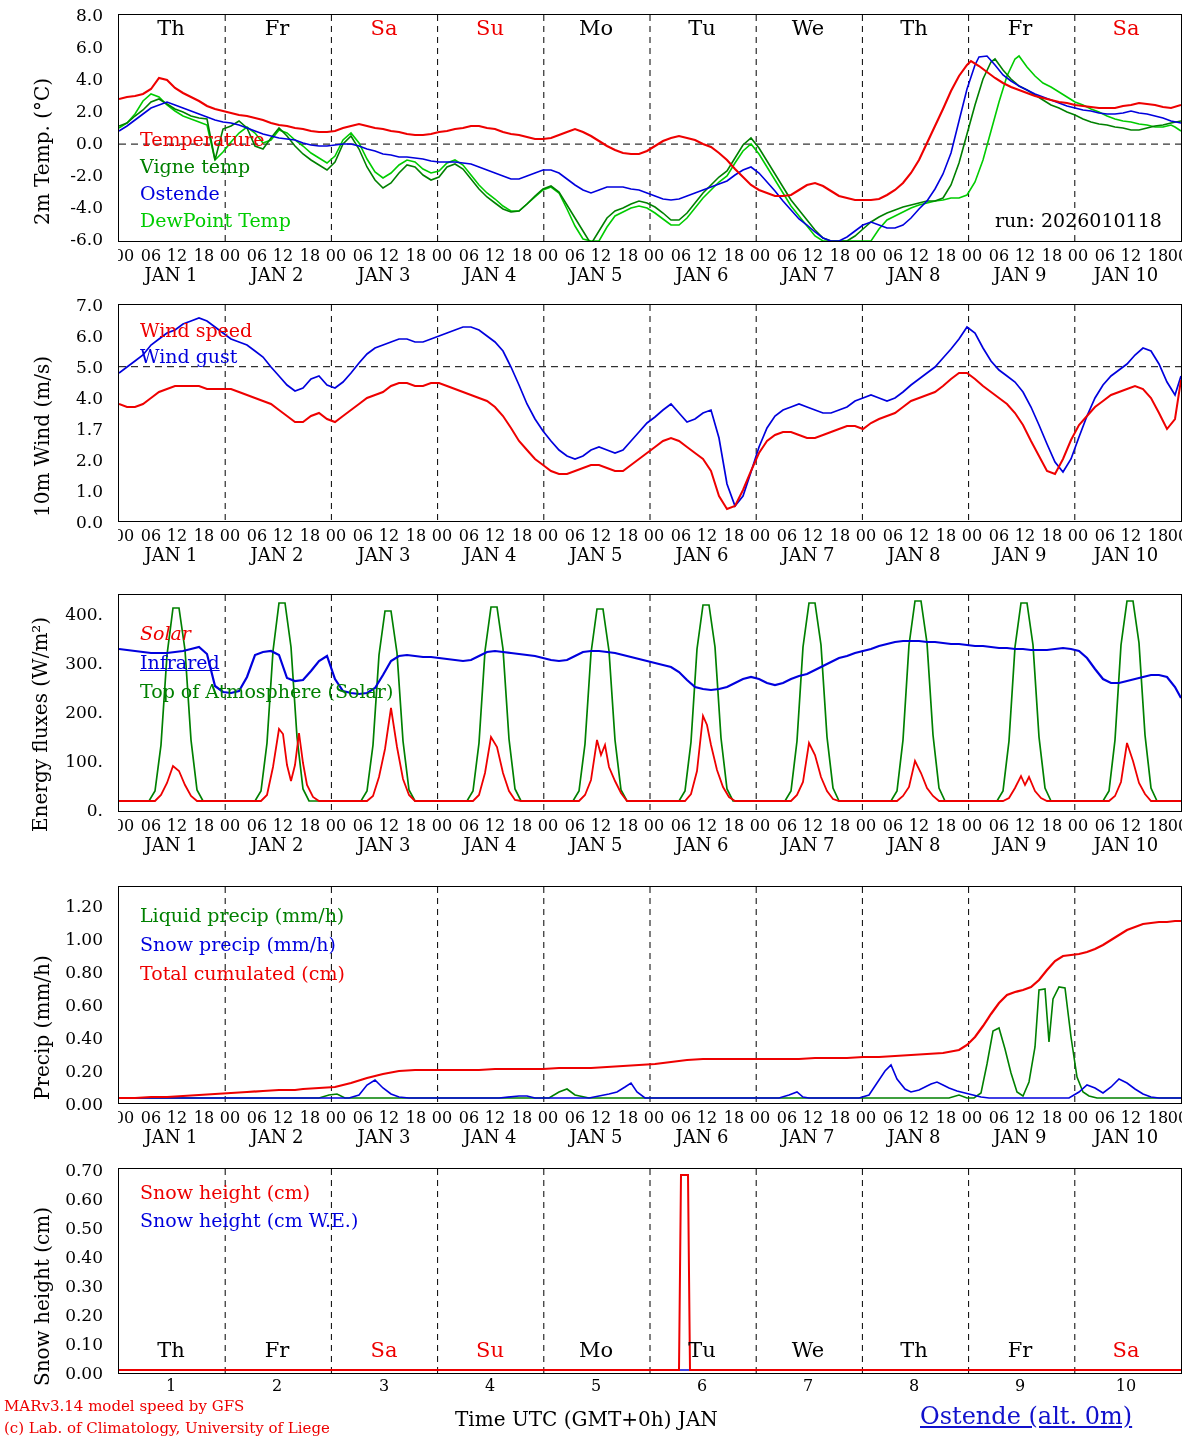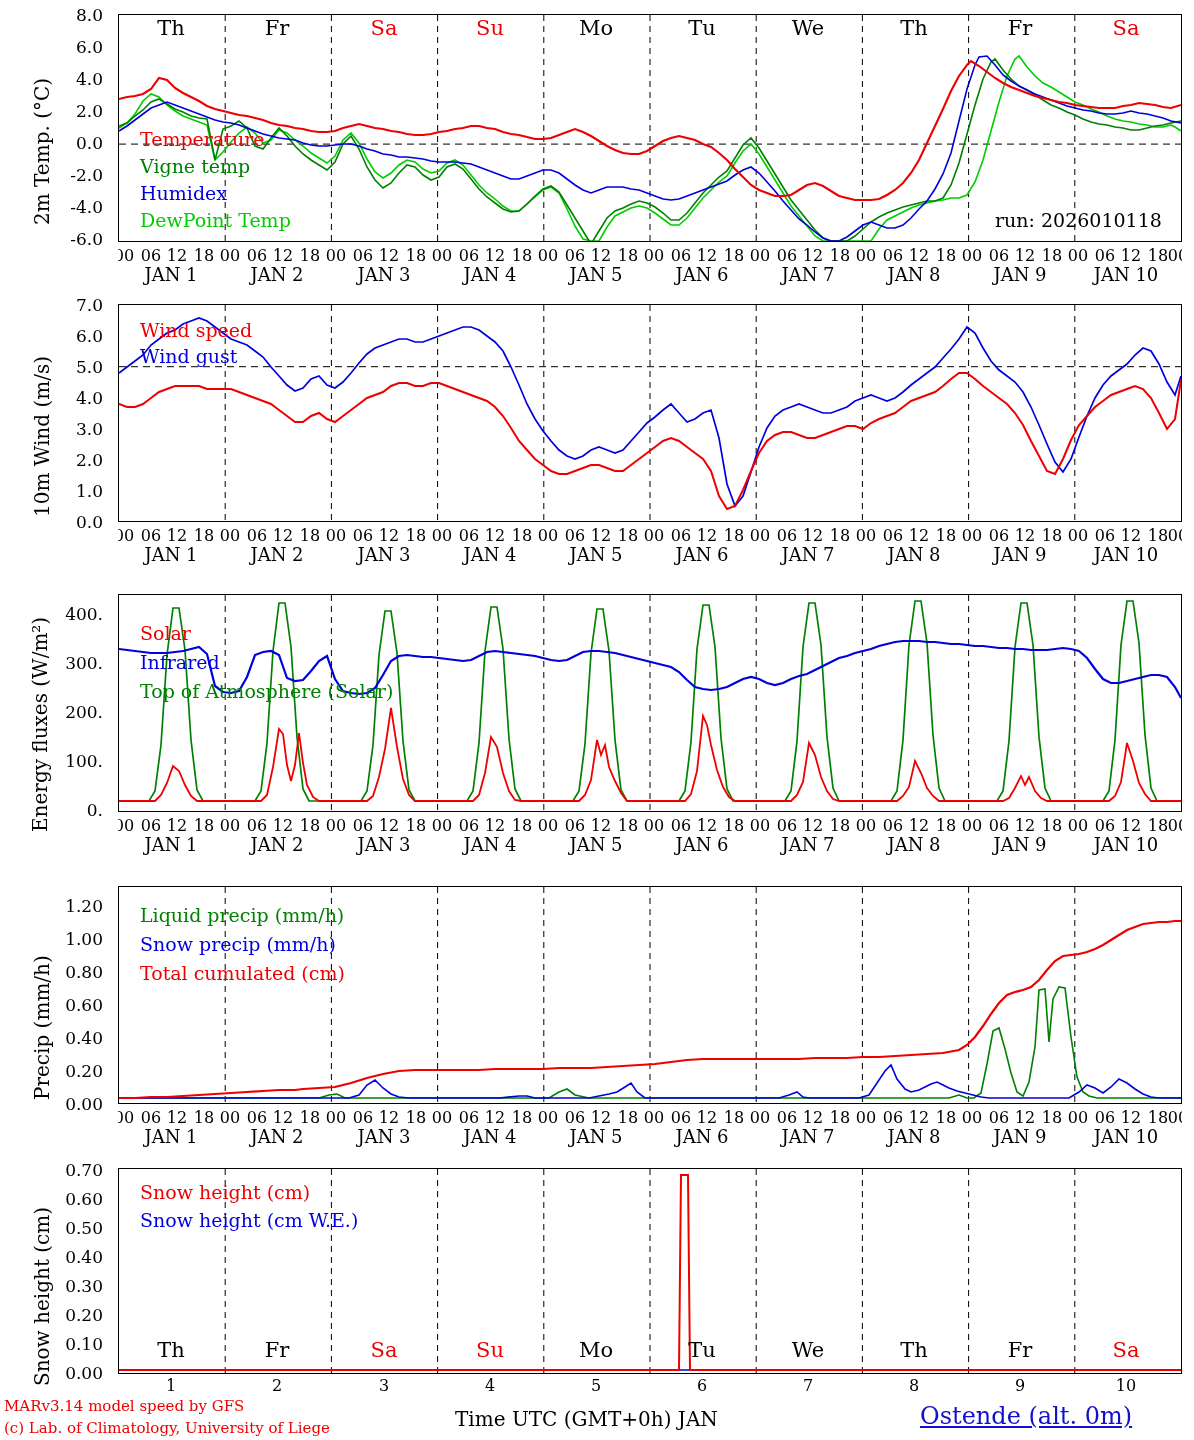--- a/index.html
+++ b/index.html
@@ -79,21 +79,21 @@
         <text class="dow-blk" x="584" y="21" text-anchor="middle" font-family="DejaVu Serif, serif" font-size="21">Tu</text>
         <text class="dow-blk" x="690" y="21" text-anchor="middle" font-family="DejaVu Serif, serif" font-size="21">We</text>
         <text class="dow-blk" x="796" y="21" text-anchor="middle" font-family="DejaVu Serif, serif" font-size="21">Th</text>
         <text class="dow-blk" x="902" y="21" text-anchor="middle" font-family="DejaVu Serif, serif" font-size="21">Fr</text>
         <text class="dow-red" x="1008" y="21" text-anchor="middle" font-family="DejaVu Serif, serif" font-size="21">Sa</text>
       </svg>
     </div>
 
     <div class="legend lg-red" style="left:140px;top:128px;">Temperature</div>
     <div class="legend lg-green" style="left:140px;top:155px;">Vigne temp</div>
-    <div class="legend lg-blue" style="left:140px;top:182px;">Humidex</div>
+    <div class="legend lg-blue" style="left:140px;top:182px;">Ostende</div>
     <div class="legend lg-lgreen" style="left:140px;top:209px;">DewPoint Temp</div>
     <div class="runtxt" style="left:995px;top:209px;">run: 2026010118</div>
 
     <div class="xtickrow" style="left:118px;top:246px;">
       <svg width="1064" height="20" viewBox="0 0 1064 20">
         <g font-family="DejaVu Serif, serif" font-size="16" text-anchor="middle" fill="#000">
           <text x="6" y="15">00</text>
             <text x="33" y="15">06</text>
             <text x="59" y="15">12</text>
             <text x="86" y="15">18</text>
@@ -156,21 +156,21 @@
     </div>
   </div>
 
   <div class="panel" style="top:292px;height:278px;">
     <div class="ylabel" style="left:30px;top:225px;">10m Wind (m/s)</div>
 
     <div class="ytick" style="left:43px;top:3px;width:60px;">7.0</div>
     <div class="ytick" style="left:43px;top:34px;width:60px;">6.0</div>
     <div class="ytick" style="left:43px;top:65px;width:60px;">5.0</div>
     <div class="ytick" style="left:43px;top:96px;width:60px;">4.0</div>
-    <div class="ytick" style="left:43px;top:127px;width:60px;">3.0</div>
+    <div class="ytick" style="left:43px;top:127px;width:60px;">1.7</div>
     <div class="ytick" style="left:43px;top:158px;width:60px;">2.0</div>
     <div class="ytick" style="left:43px;top:189px;width:60px;">1.0</div>
     <div class="ytick" style="left:43px;top:220px;width:60px;">0.0</div>
 
     <div class="plot" style="left:118px;top:12px;width:1064px;height:218px;">
       <svg width="1062" height="216" viewBox="0 0 1062 216" preserveAspectRatio="none">
         <g stroke="#000" stroke-width="1" stroke-dasharray="6,5" fill="none">
           <line x1="106.2" y1="0" x2="106.2" y2="216"></line>
             <line x1="212.4" y1="0" x2="212.4" y2="216"></line>
           <line x1="318.6" y1="0" x2="318.6" y2="216"></line>
@@ -304,22 +304,22 @@
           <polyline points="640,206 672,206 678,200 684,187 690,148 696,160 702,182 708,196 714,204 720,206 746,206"></polyline>
           <polyline points="746,206 778,206 784,201 790,192 796,166 802,178 808,193 814,201 820,206 852,206"></polyline>
           <polyline points="852,206 884,206 890,203 896,193 902,181 906,190 910,182 916,196 922,203 928,206 958,206"></polyline>
           <polyline points="958,206 990,206 996,201 1002,187 1008,148 1014,166 1020,188 1026,199 1032,206 1062,206"></polyline>
         </g>
 
         <polyline fill="none" stroke="#0000dd" stroke-width="2.2" points="0,54 8,55 16,56 24,57 32,58 40,58 48,58 56,57 64,56 72,54 80,52 88,59 96,91 104,97 112,98 120,96 128,82 136,60 144,57 152,56 160,60 168,83 176,86 184,85 192,76 200,66 208,61 216,84 224,96 232,98 240,99 248,98 256,93 264,80 272,66 280,61 288,60 296,61 304,62 312,62 320,63 328,64 336,65 344,66 352,65 360,61 368,57 376,56 384,57 392,58 400,59 408,60 416,61 424,63 432,65 440,66 448,65 456,61 464,57 472,56 480,56 488,57 496,58 504,60 512,62 520,64 528,66 536,68 544,70 552,72 560,77 568,85 576,92 584,94 592,95 600,94 608,92 616,88 624,84 632,82 640,84 648,88 656,90 664,88 672,84 680,81 688,79 696,75 704,71 712,67 720,63 728,61 736,58 744,56 752,54 760,51 768,49 776,47 784,46 792,46 800,46 808,47 816,47 824,48 832,49 840,49 848,50 856,51 864,51 872,52 880,53 888,53 896,54 904,54 912,55 920,55 928,55 936,54 944,53 952,54 960,56 968,63 976,74 984,84 992,88 1000,88 1008,86 1016,84 1024,82 1032,80 1040,80 1048,82 1056,92 1062,103"></polyline>
       </svg>
     </div>
 
-    <div class="legend lg-red" style="left:140px;top:40px;">Solar</div>
-    <div class="legend lg-blue" style="left:140px;top:69px;">Infrared</div>
+    <div class="legend lg-red" style="left:140px;top:40px;font-style:italic;">Solar</div>
+    <div class="legend lg-blue" style="left:140px;top:69px;text-decoration:underline;">Infrared</div>
     <div class="legend lg-green" style="left:140px;top:98px;">Top of Atmosphere (Solar)</div>
 
     <div class="xtickrow" style="left:118px;top:234px;">
       <svg width="1064" height="20" viewBox="0 0 1064 20">
         <g font-family="DejaVu Serif, serif" font-size="16" text-anchor="middle" fill="#000">
           <text x="6" y="15">00</text>
             <text x="33" y="15">06</text>
             <text x="59" y="15">12</text>
             <text x="86" y="15">18</text>
           <text x="112" y="15">00</text>

